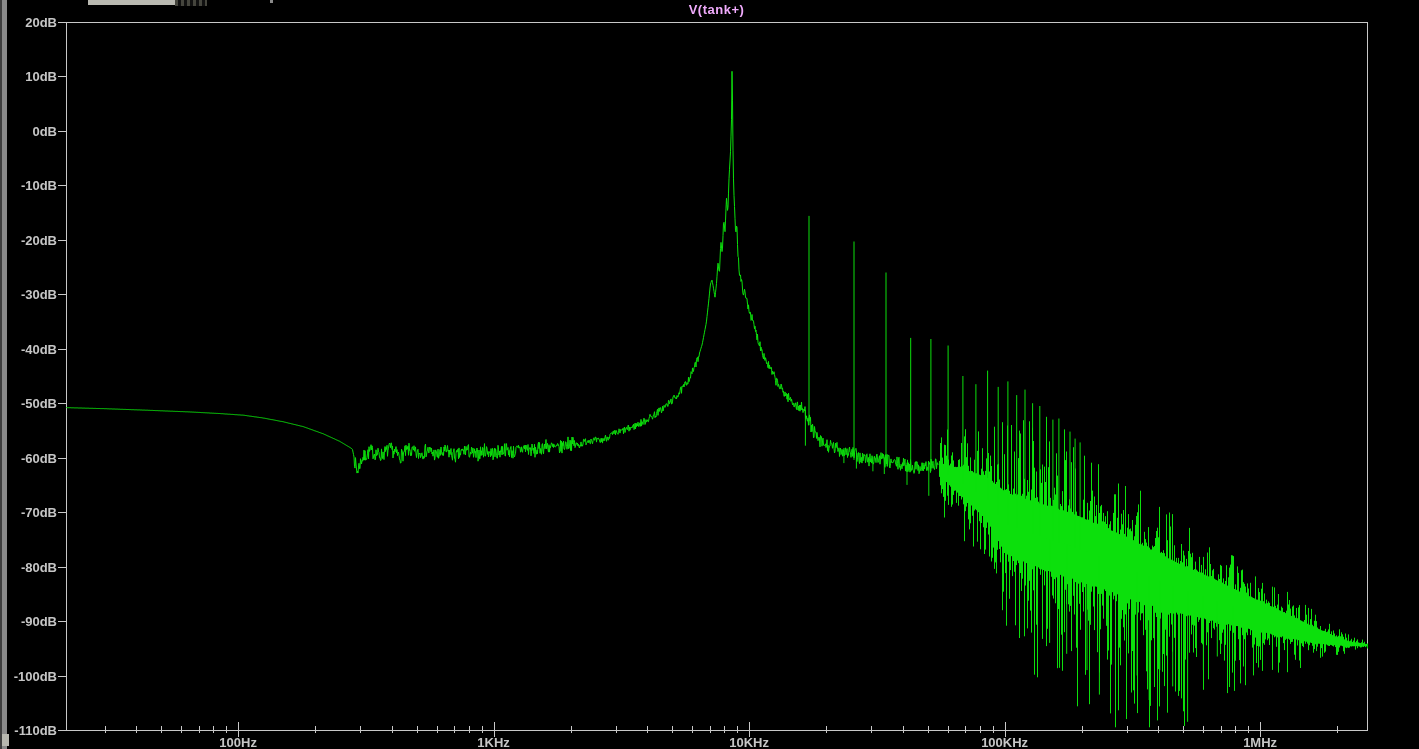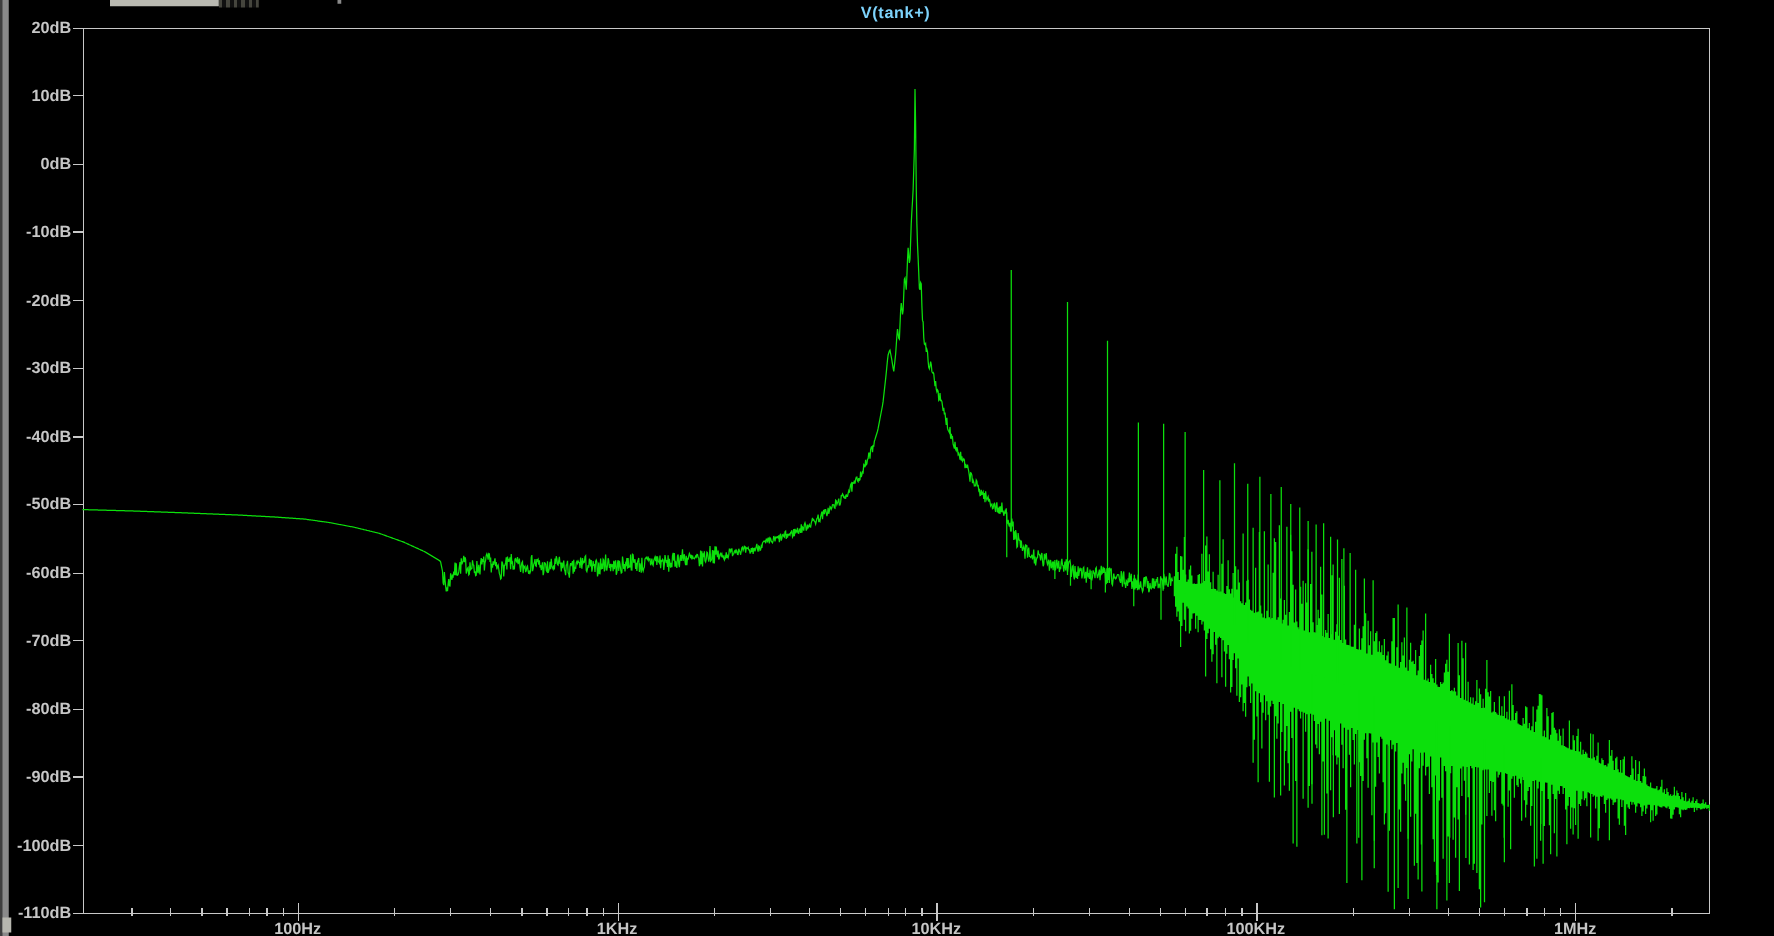--- a/index.html
+++ b/index.html
@@ -4,21 +4,21 @@
 <style>
   html,body{margin:0;padding:0;background:#000;}
   .screen{position:relative;width:1419px;height:749px;background:#000;overflow:hidden;
           font-family:"Liberation Sans",sans-serif;}
   .top-strip{position:absolute;left:0;top:0;width:1419px;height:10px;background:#000;z-index:2;}
   .frag-light{position:absolute;left:88px;top:0;width:98px;height:5px;background:#b9b9b1;}
   .frag-marks{position:absolute;left:175px;top:0;width:32px;height:6px;
               background:repeating-linear-gradient(90deg,#45453d 0 3px,#101010 3px 6px);}
   .frag-tick{position:absolute;left:270px;top:0;width:3px;height:3px;background:#8a8a8a;}
   .plot-title{position:absolute;left:66px;top:2px;width:1301px;text-align:center;
-              font-weight:bold;font-size:13px;color:#7dd3fc;z-index:3;letter-spacing:0.5px;}
+              font-weight:bold;font-size:13px;color:#f0abfc;z-index:3;letter-spacing:0.5px;}
   #plot-svg{position:absolute;left:0;top:0;z-index:1;}
   .left-border{position:absolute;left:0;top:0;width:7px;height:749px;background:#8a8a8a;
                border-left:2px solid #3f3f3f;box-sizing:border-box;z-index:4;}
   .left-border-notch{position:absolute;left:0;bottom:3px;width:7px;height:12px;background:#b7b7af;}
   .axlab{font-family:"Liberation Sans",sans-serif;font-weight:bold;font-size:13px;fill:#c6c6c6;}
 </style>
 </head>
 <body>
 
 <div class="screen">

